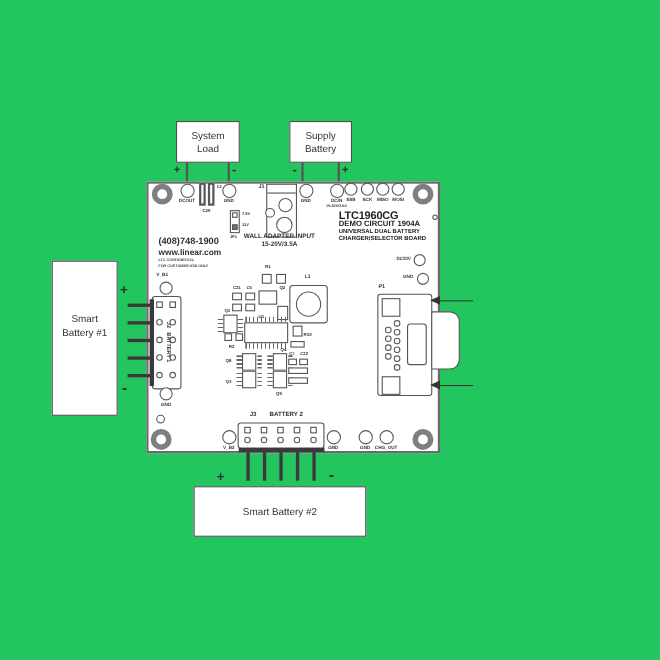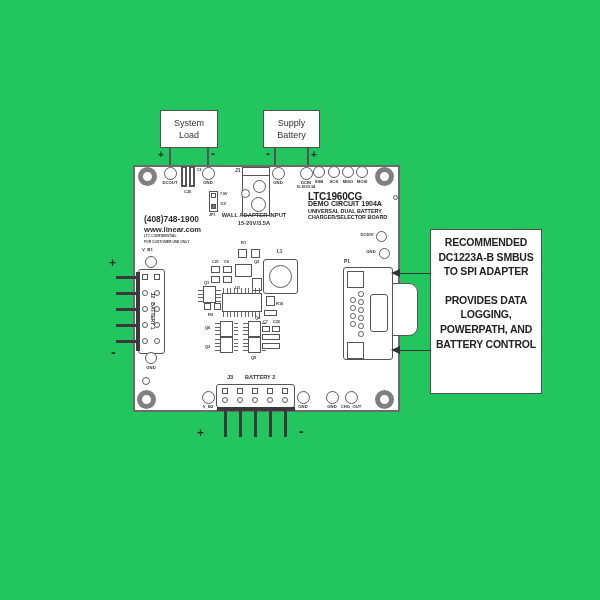--- a/index.html
+++ b/index.html
@@ -134,32 +134,27 @@
   <div class="pad" style="left:358px;top:323px;width:5.5px;height:5.5px;border-width:1.1px;"></div>
   <div class="pad" style="left:358px;top:331px;width:5.5px;height:5.5px;border-width:1.1px;"></div>
   <div class="comp" style="left:370px;top:294px;width:18px;height:38px;border-width:1.4px;border-radius:3px;"></div>
   <div class="comp" style="left:392px;top:283px;width:26px;height:53px;border-width:1.5px;border-radius:0 9px 9px 0;"></div>
 
   <div class="arrow-line" style="left:399px;top:272.6px;width:31px;"></div>
   <div class="arrow-head" style="left:391px;top:269px;"></div>
   <div class="arrow-line" style="left:399px;top:349.6px;width:31px;"></div>
   <div class="arrow-head" style="left:391px;top:346px;"></div>
 
-  <div class="box" style="left:430px;top:229px;width:112px;height:165px;">
-    <div style="padding-top:5px;">
-      <div class="note-line">RECOMMENDED</div>
-      <div class="note-line">DC1223A-B SMBUS</div>
-      <div class="note-line">TO SPI ADAPTER</div>
-      <div class="note-line gap">PROVIDES DATA</div>
-      <div class="note-line">LOGGING,</div>
-      <div class="note-line">POWERPATH, AND</div>
-      <div class="note-line">BATTERY CONTROL</div>
+
+  <div class="box" style="left:47px;top:237px;width:60px;height:141px;">
+    <div class="btxt" style="padding-top:46px;">
+      <div>Smart</div>
+      <div>Battery #1</div>
     </div>
   </div>
-
   <div class="sign" style="left:109px;top:256px;font-size:12px;">+</div>
   <div class="sign" style="left:111px;top:344px;font-size:14px;">-</div>
   <div class="bar" style="left:116px;top:275.5px;width:22px;height:3px;"></div>
   <div class="bar" style="left:116px;top:291.5px;width:22px;height:3px;"></div>
   <div class="bar" style="left:116px;top:307.5px;width:22px;height:3px;"></div>
   <div class="bar" style="left:116px;top:323.5px;width:22px;height:3px;"></div>
   <div class="bar" style="left:116px;top:339.5px;width:22px;height:3px;"></div>
 
   <div class="cl" style="left:142px;top:248px;font-size:4.4px;">V_B1</div>
   <div class="pad" style="left:145px;top:256px;width:12px;height:12px;"></div>
@@ -270,14 +265,17 @@
 
   <div class="pad" style="left:296.5px;top:390.5px;width:13px;height:13px;"></div>
   <div class="plabel" style="left:303px;top:405px;">GND</div>
   <div class="pad" style="left:325.5px;top:390.5px;width:13px;height:13px;"></div>
   <div class="plabel" style="left:332px;top:405px;">GND</div>
   <div class="pad" style="left:344.5px;top:390.5px;width:13px;height:13px;"></div>
   <div class="plabel" style="left:351px;top:405px;">CHG_OUT</div>
 
   <div class="sign" style="left:197px;top:426px;font-size:12px;">+</div>
   <div class="sign" style="left:299px;top:423px;font-size:14px;">-</div>
+  <div class="box" style="left:176px;top:442px;width:157px;height:46px;">
+    <div class="btxt" style="padding-top:16px;">Smart Battery #2</div>
+  </div>
 
 </div>
 
 </body></html>

